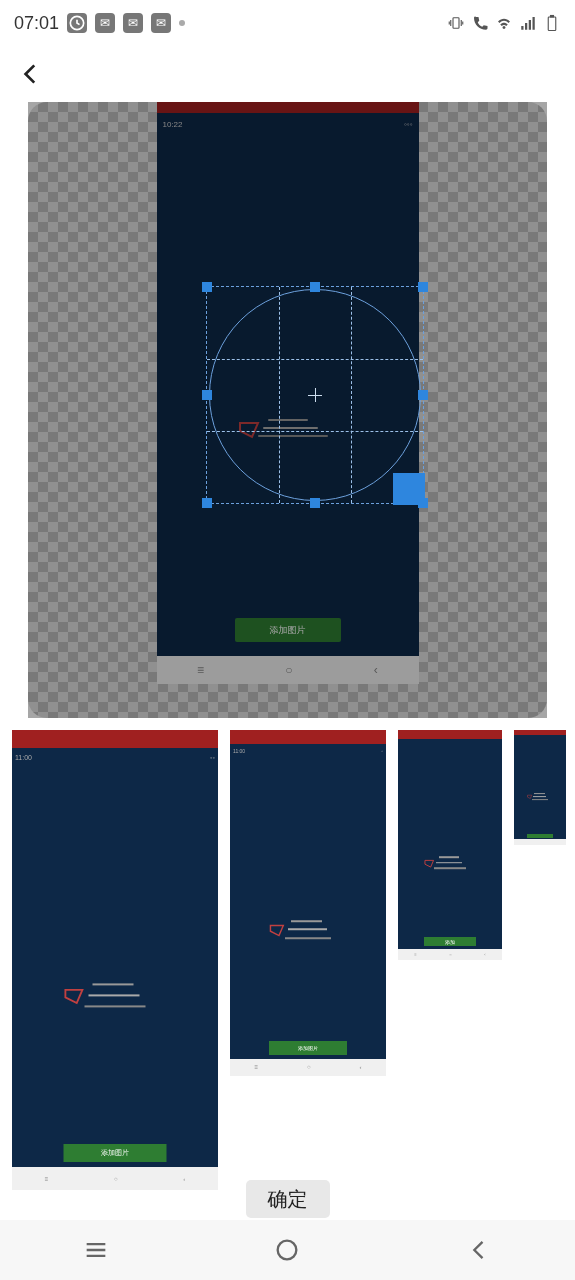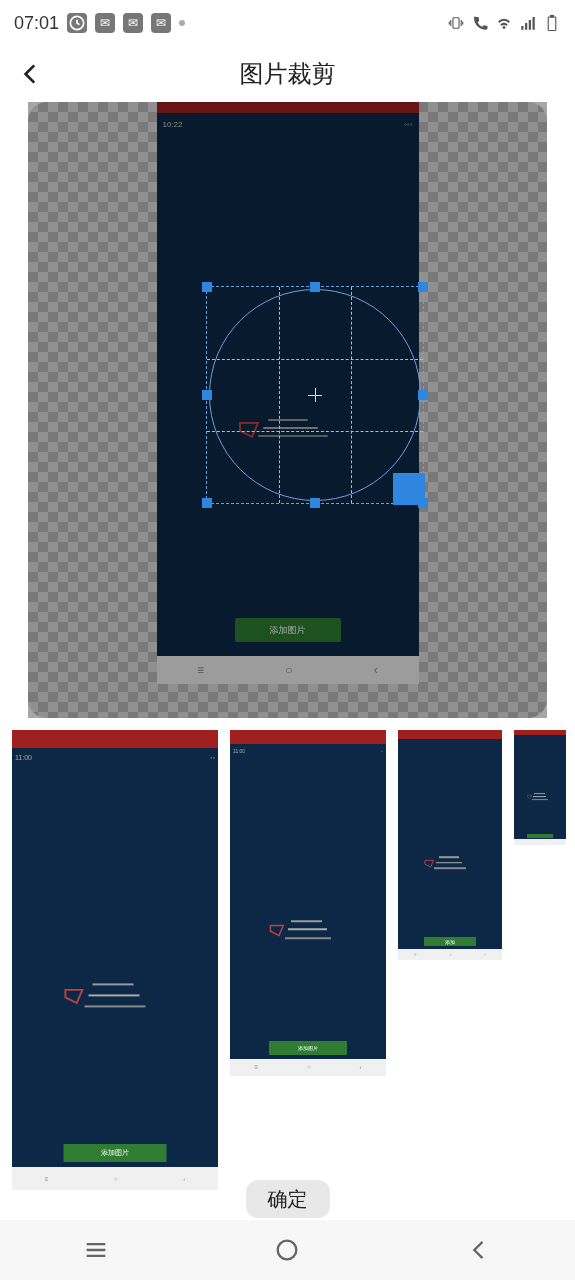--- a/index.html
+++ b/index.html
@@ -221,21 +221,21 @@
   left: 50%;
   transform: translateX(-50%);
   width: 84px;
   height: 38px;
   background: #e8e8e8;
   display: flex;
   align-items: center;
   justify-content: center;
   font-size: 20px;
   color: #222;
-  border-radius: 12px;
+  border-radius: 5px;
 }
 
 
 .bottom-nav {
   position: absolute;
   bottom: 0; left: 0; right: 0;
   height: 60px;
   background: #f7f7f7;
   display: flex;
   justify-content: space-around;
@@ -293,21 +293,20 @@
       </span>
   </div>
 </div>
 
 <div class="header">
   <div class="back-btn">
     <svg viewBox="0 0 24 24" width="26" height="26" fill="none" stroke="#222" stroke-width="2.5">
         <path d="M15 4l-8 8 8 8"></path>
       </svg>
   </div>
-  <div class="header-title">图片裁剪</div>
 </div>
 
 <div class="crop-area">
   <div class="phone-preview">
     <div class="pp-top-red"></div>
     <div class="pp-status">
       <span>10:22</span>
       <span>◦◦◦</span>
     </div>
     <div class="pp-body">

